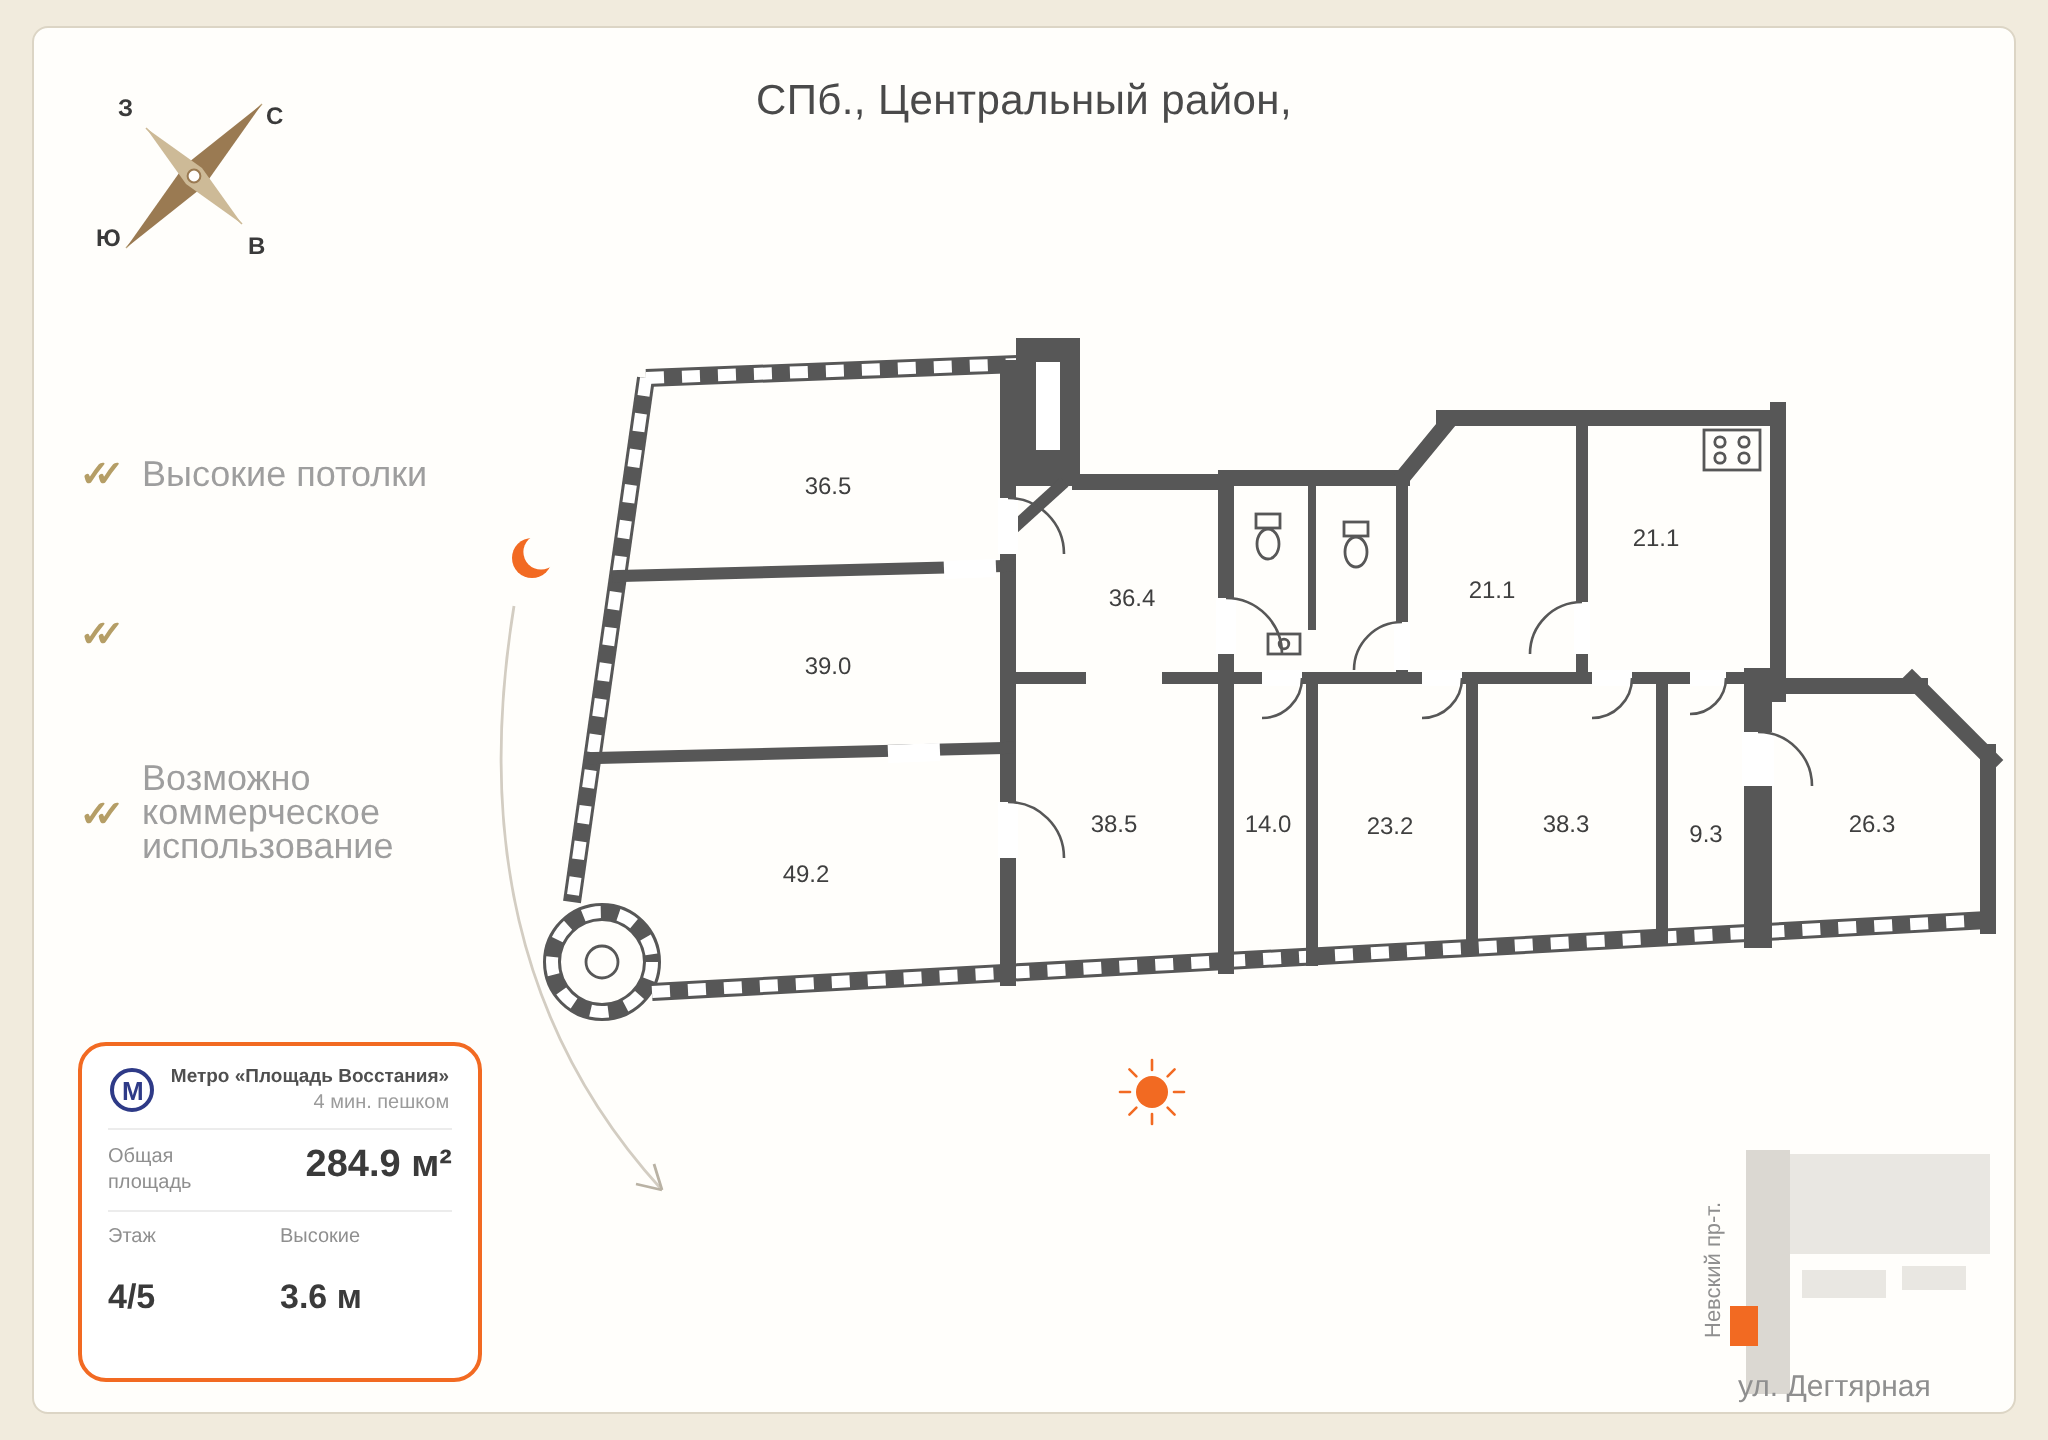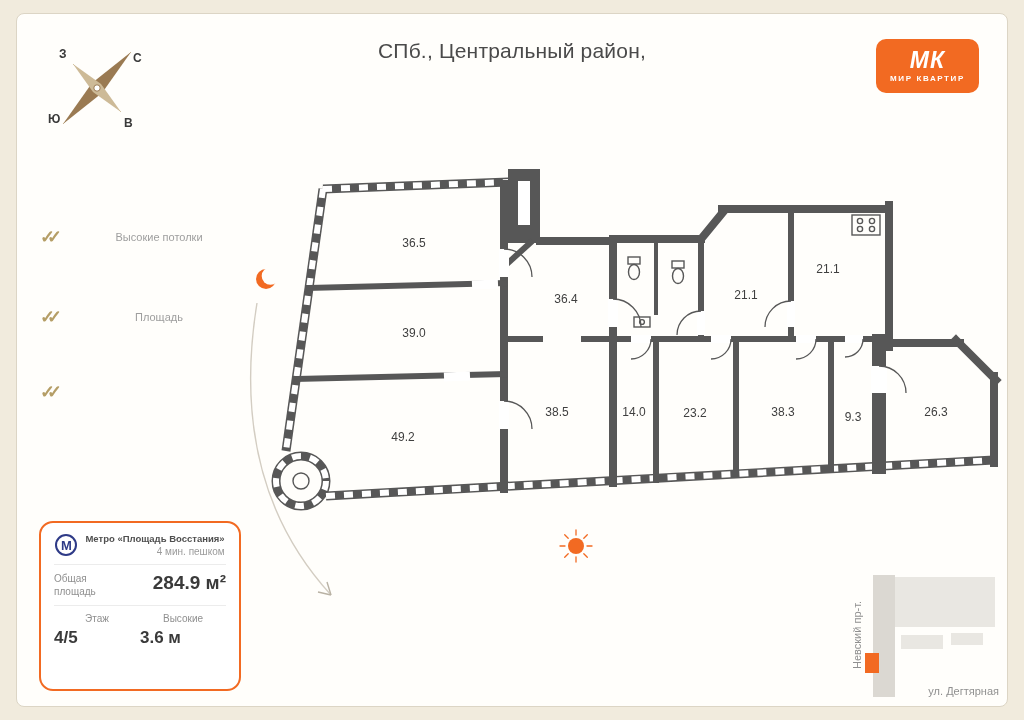--- a/index.html
+++ b/index.html
@@ -13,88 +13,84 @@
   .logo{position:absolute;left:859px;top:25px;width:103px;height:54px;background:#F26A22;
         border-radius:10px;color:#fff;display:flex;flex-direction:column;align-items:center;
         justify-content:center;gap:3px;}
   .logo-mark{font-size:23px;font-weight:bold;font-style:italic;letter-spacing:1px;line-height:21px;}
   .logo-name{font-size:8px;letter-spacing:1.6px;font-weight:bold;}
   .compass{position:absolute;left:30px;top:16px;}
   .feature{position:absolute;left:14px;width:216px;display:flex;align-items:center;}
   .f1{top:212px}.f2{top:292px}.f3{top:367px}
   .dcheck{width:40px;flex:none;text-align:center;color:#B59E66;font-size:18px;font-weight:bold;
           letter-spacing:-8px;padding-right:8px;}
-  .feature-label{flex:1;text-align:center;color:#9E9E9E;font-size:11px;line-height:17px;}
+  .feature-label{flex:1;color:#9E9E9E;font-size:18px;line-height:17px;}
   .info-card{position:absolute;left:22px;top:507px;width:202px;height:170px;border:2px solid #F26A22;
              border-radius:14px;background:#fff;padding:10px 13px;}
   .metro-row{display:flex;align-items:center;justify-content:center;gap:8px;}
   .metro-icon{width:22px;height:22px;border:2px solid #2E3A87;border-radius:50%;color:#2E3A87;
               font-weight:bold;font-size:13px;display:flex;align-items:center;justify-content:center;flex:none;}
   .metro-text{text-align:right;}
   .metro-name{font-size:9.5px;font-weight:bold;color:#4F4F4F;}
   .metro-walk{font-size:10px;color:#9B9B9B;margin-top:2px;}
   .divider{border:none;border-top:1px solid #ECECEC;margin:7px 0;}
   .area-row{display:flex;align-items:flex-start;justify-content:space-between;}
   .area-label{font-size:10px;color:#8F8F8F;width:64px;line-height:13px;}
   .area-value{font-size:19px;font-weight:bold;color:#3A3A3A;}
   .bottom-row{display:flex;}
   .bcol{flex:1;}
-  .bcol-label{font-size:10px;color:#8F8F8F;margin-bottom:4px;text-align:center;}
+  .bcol-label{font-size:10px;color:#8F8F8F;margin-bottom:15px;}
   .bcol-value{font-size:17px;font-weight:bold;color:#3A3A3A;}
   .fp{position:absolute;left:229px;top:137px;}
   .fp text{font-family:"Liberation Sans",sans-serif;}
   .decor{position:absolute;left:0;top:0;pointer-events:none;}
   .map{position:absolute;left:812px;top:547px;width:180px;height:140px;}
   .map-bar{position:absolute;left:44px;top:14px;width:22px;height:122px;background:#DBD8D2;}
   .map-b1{position:absolute;left:66px;top:16px;width:100px;height:50px;background:#E9E7E2;}
   .map-b2{position:absolute;left:72px;top:74px;width:42px;height:14px;background:#E9E7E2;}
   .map-b3{position:absolute;left:122px;top:72px;width:32px;height:12px;background:#E9E7E2;}
   .map-marker{position:absolute;left:36px;top:92px;width:14px;height:20px;background:#F26A22;}
   .map-vlabel{position:absolute;left:22px;top:16px;height:116px;writing-mode:vertical-rl;
               transform:rotate(180deg);font-size:11px;color:#8F8F8F;text-align:center;}
-  .map-blabel{position:absolute;left:40px;top:124px;width:130px;text-align:right;font-size:11px;color:#8F8F8F;}
+  .map-blabel{position:absolute;left:40px;top:124px;width:130px;text-align:left;font-size:15px;color:#8F8F8F;}
 </style>
 </head>
 <body>
 
 <div class="page">
   <div class="card">
 
     <div class="title">
       <div>СПб., Центральный район,</div>
     </div>
 
-    <div class="logo">
-      <div class="logo-mark">МК</div>
-      <div class="logo-name">МИР КВАРТИР</div>
-    </div>
 
     <svg class="compass" width="104" height="104" viewBox="0 0 104 104">
       <path d="M84,22 L16,94 M26,34 L74,82" stroke="#CDBA97" stroke-width="0.8" fill="none"></path>
       <polygon points="84,22 55,63 16,94 45,53" fill="#9A7A52"></polygon>
       <polygon points="26,34 54,54 74,82 46,62" fill="#CDBA97"></polygon>
       <circle cx="50" cy="58" r="3.2" fill="#FFFFFF" stroke="#9A7A52"></circle>
       <g font-size="12" font-weight="bold" fill="#3A3A3A">
         <text x="12" y="28">З</text>
         <text x="86" y="32">С</text>
         <text x="1" y="93">Ю</text>
         <text x="77" y="97">В</text>
       </g>
     </svg>
 
     <div class="feature f1">
       <span class="dcheck">✓✓</span>
       <span class="feature-label">Высокие потолки</span>
     </div>
     <div class="feature f2">
       <span class="dcheck">✓✓</span>
-      <span class="feature-label">Площадь</span>
     </div>
     <div class="feature f3">
       <span class="dcheck">✓✓</span>
+      <span class="feature-label">Возможно коммерческое использование</span>
     </div>
 
     <div class="info-card">
       <div class="metro-row">
         <div class="metro-icon">М</div>
         <div class="metro-text">
           <div class="metro-name">Метро «Площадь Восстания»</div>
           <div class="metro-walk">4 мин. пешком</div>
         </div>
       </div>

